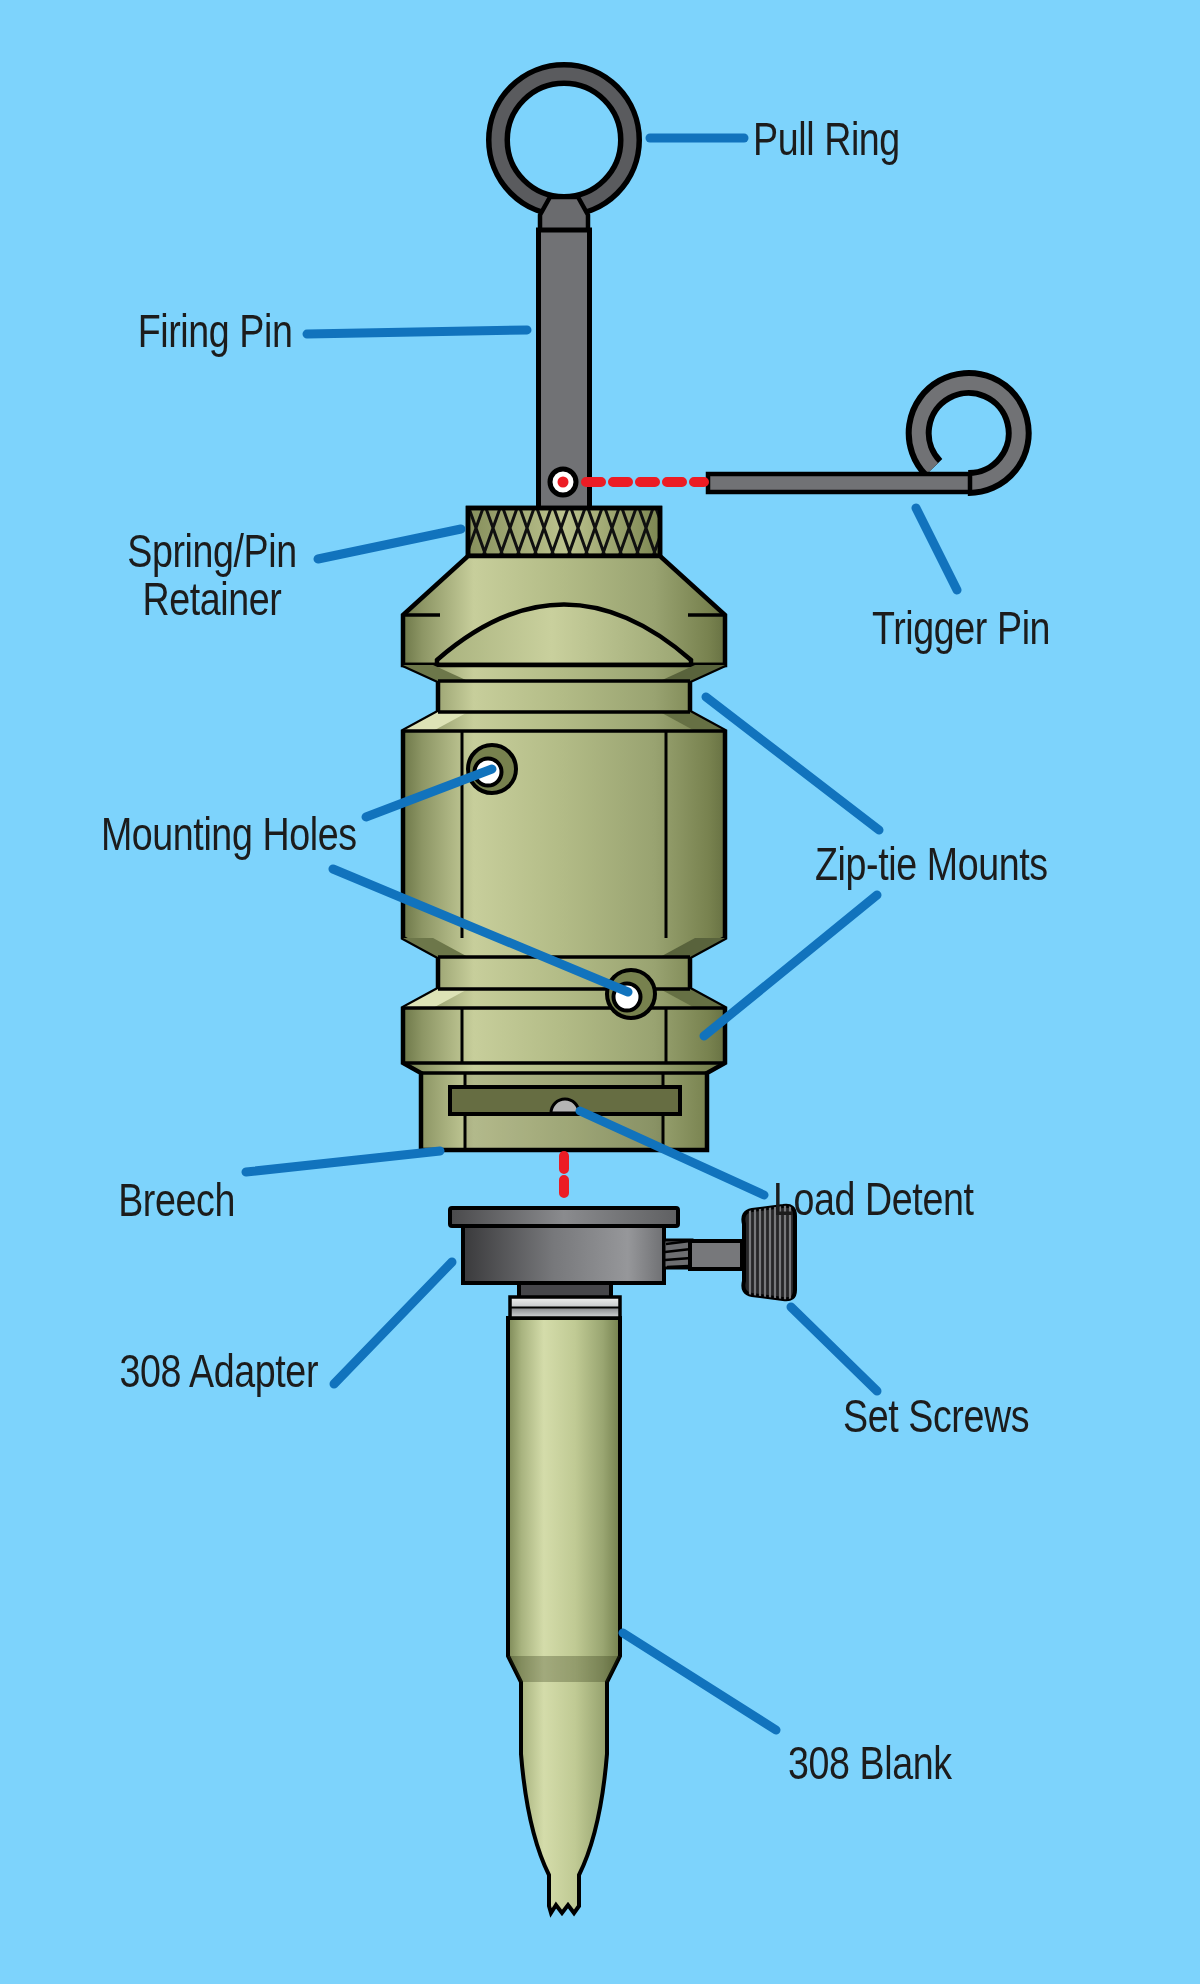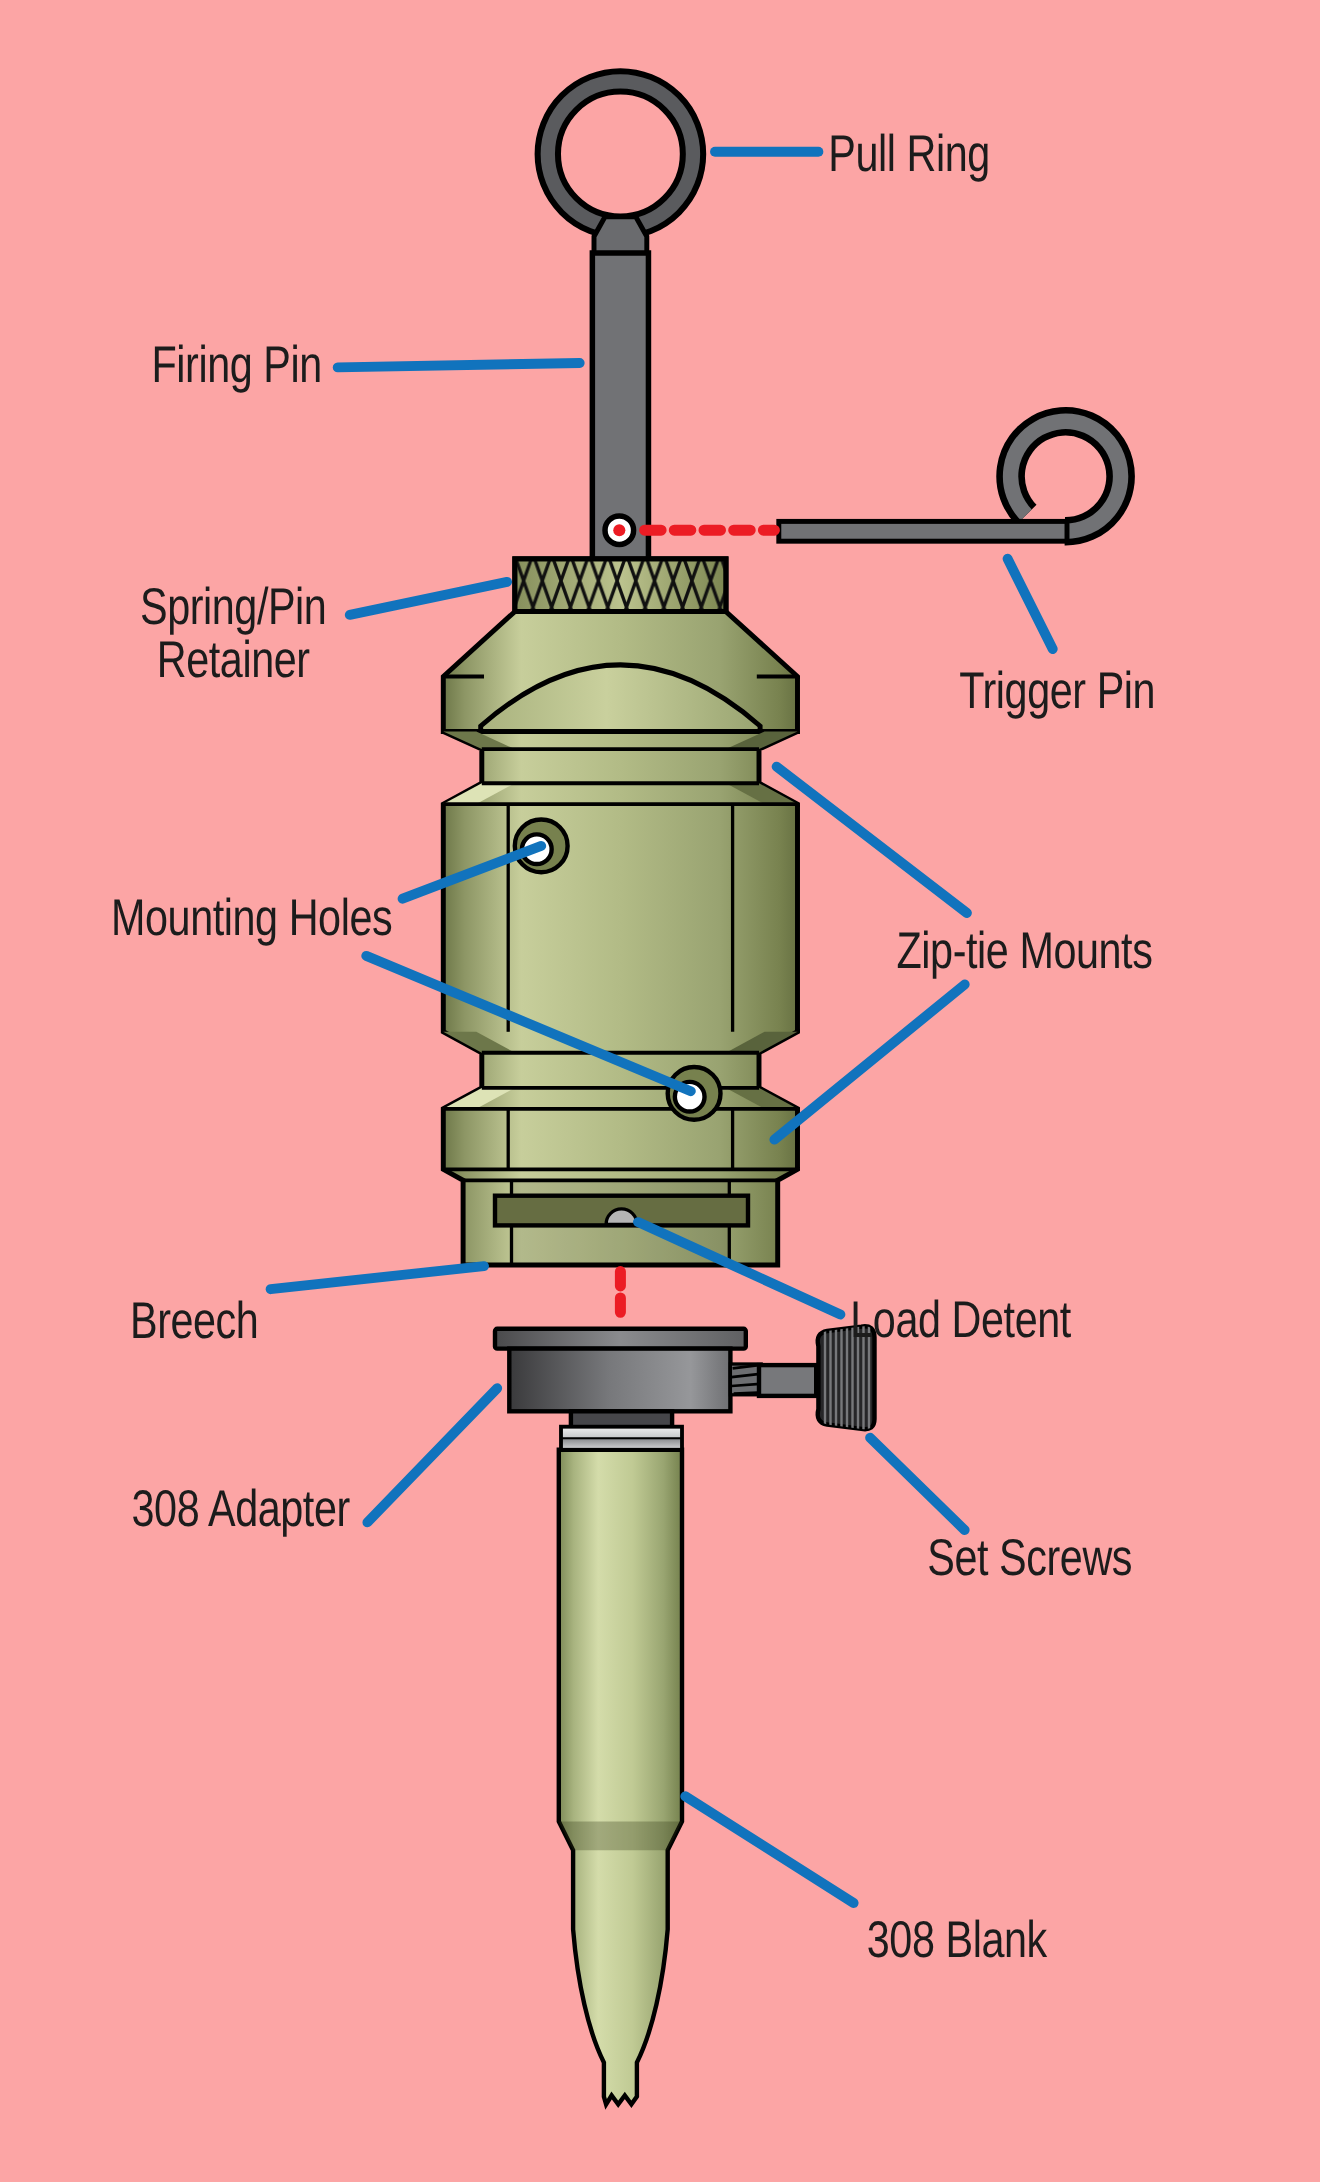--- a/index.html
+++ b/index.html
@@ -1,19 +1,19 @@
 <!DOCTYPE html>
 <html><head>
 <meta charset="utf-8">
 <style>
   html,body{margin:0;padding:0;background:#ffffff;}
   .stage{
     position:relative;
     width:1200px;height:1984px;
-    background:#fca5a5;
+    background:#7dd3fc;
     overflow:hidden;
     font-family:"Liberation Sans", sans-serif;
   }
   .stage svg{position:absolute;left:0;top:0;}
   .label{
     position:absolute;
     font-size:47px;
     line-height:1.02;
     font-weight:400;
     color:#1c1c1c;

